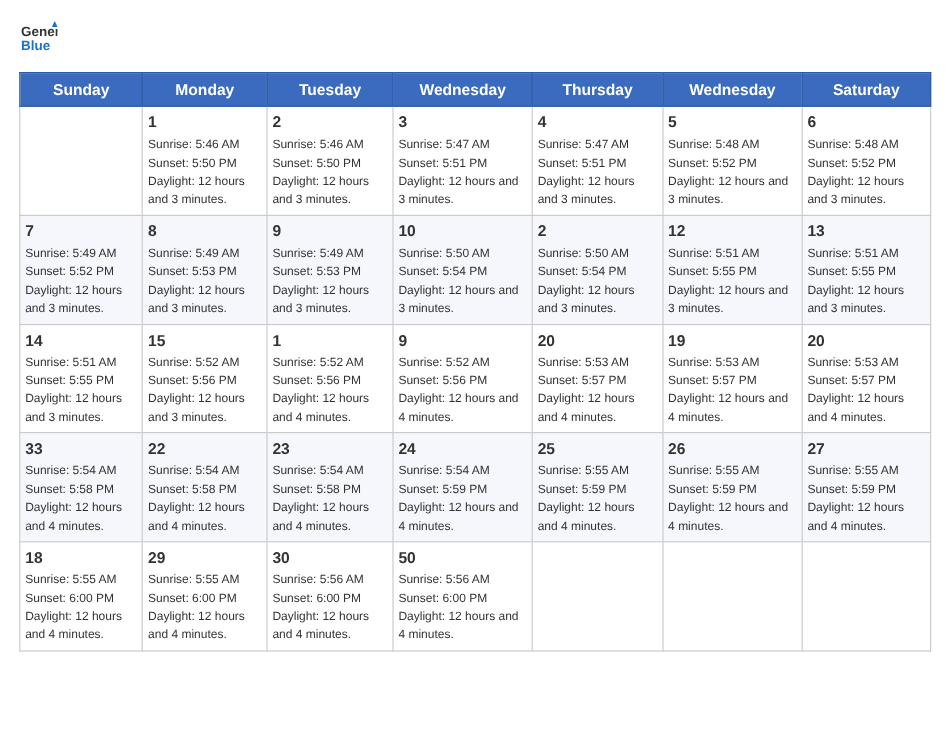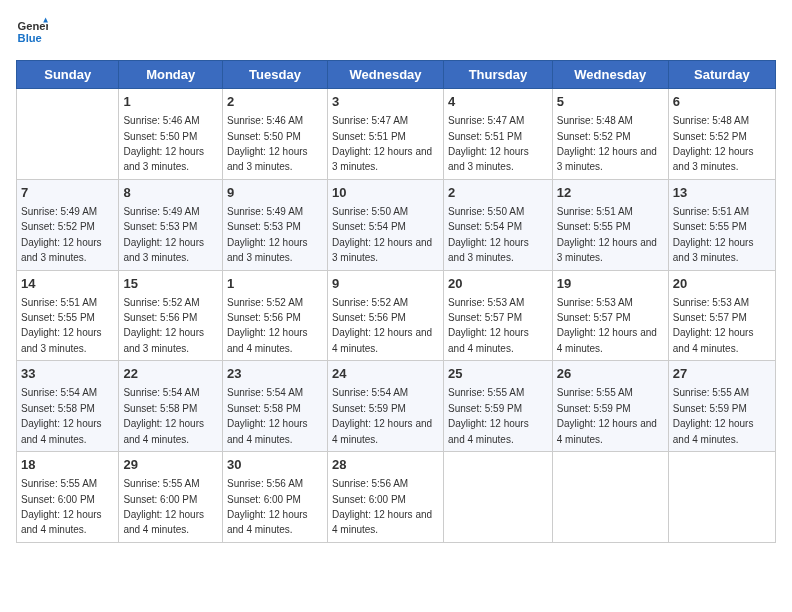--- a/index.html
+++ b/index.html
@@ -138,19 +138,19 @@
         <td><span class="day-number">23</span><span class="day-info">Sunrise: 5:54 AM<br>Sunset: 5:58 PM<br>Daylight: 12 hours and 4 minutes.</span></td>
         <td><span class="day-number">24</span><span class="day-info">Sunrise: 5:54 AM<br>Sunset: 5:59 PM<br>Daylight: 12 hours and 4 minutes.</span></td>
         <td><span class="day-number">25</span><span class="day-info">Sunrise: 5:55 AM<br>Sunset: 5:59 PM<br>Daylight: 12 hours and 4 minutes.</span></td>
         <td><span class="day-number">26</span><span class="day-info">Sunrise: 5:55 AM<br>Sunset: 5:59 PM<br>Daylight: 12 hours and 4 minutes.</span></td>
         <td><span class="day-number">27</span><span class="day-info">Sunrise: 5:55 AM<br>Sunset: 5:59 PM<br>Daylight: 12 hours and 4 minutes.</span></td>
       </tr>
       <tr>
         <td><span class="day-number">18</span><span class="day-info">Sunrise: 5:55 AM<br>Sunset: 6:00 PM<br>Daylight: 12 hours and 4 minutes.</span></td>
         <td><span class="day-number">29</span><span class="day-info">Sunrise: 5:55 AM<br>Sunset: 6:00 PM<br>Daylight: 12 hours and 4 minutes.</span></td>
         <td><span class="day-number">30</span><span class="day-info">Sunrise: 5:56 AM<br>Sunset: 6:00 PM<br>Daylight: 12 hours and 4 minutes.</span></td>
-        <td><span class="day-number">28</span><span class="day-info">Sunrise: 5:56 AM<br>Sunset: 6:00 PM<br>Daylight: 12 hours and 4 minutes.</span></td>
+        <td><span class="day-number">50</span><span class="day-info">Sunrise: 5:56 AM<br>Sunset: 6:00 PM<br>Daylight: 12 hours and 4 minutes.</span></td>
         <td class="empty-cell"></td>
         <td class="empty-cell"></td>
         <td class="empty-cell"></td>
       </tr>
     </tbody>
 </table>
 
 </body></html>

